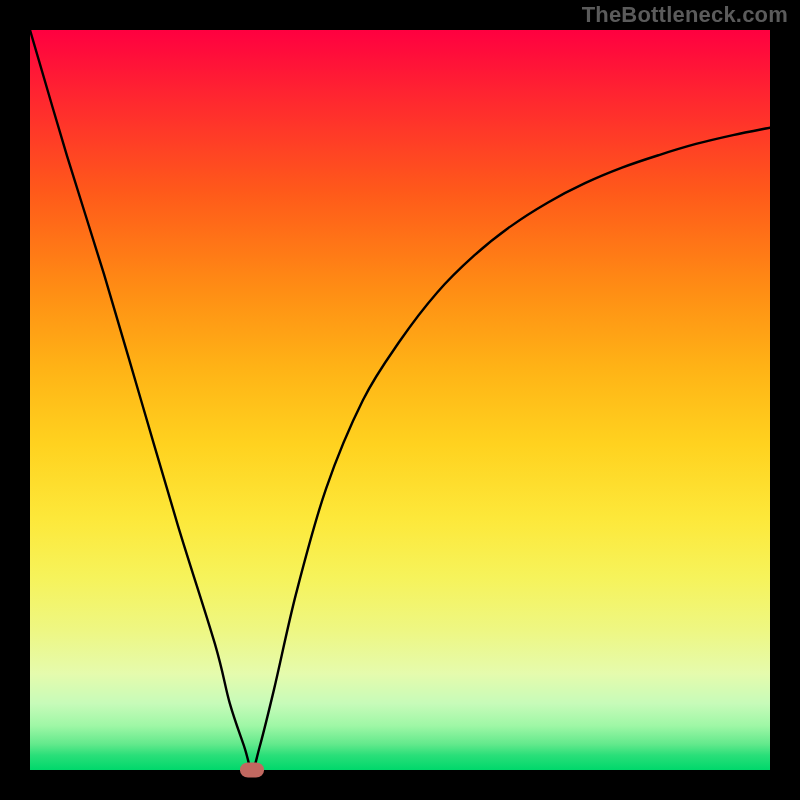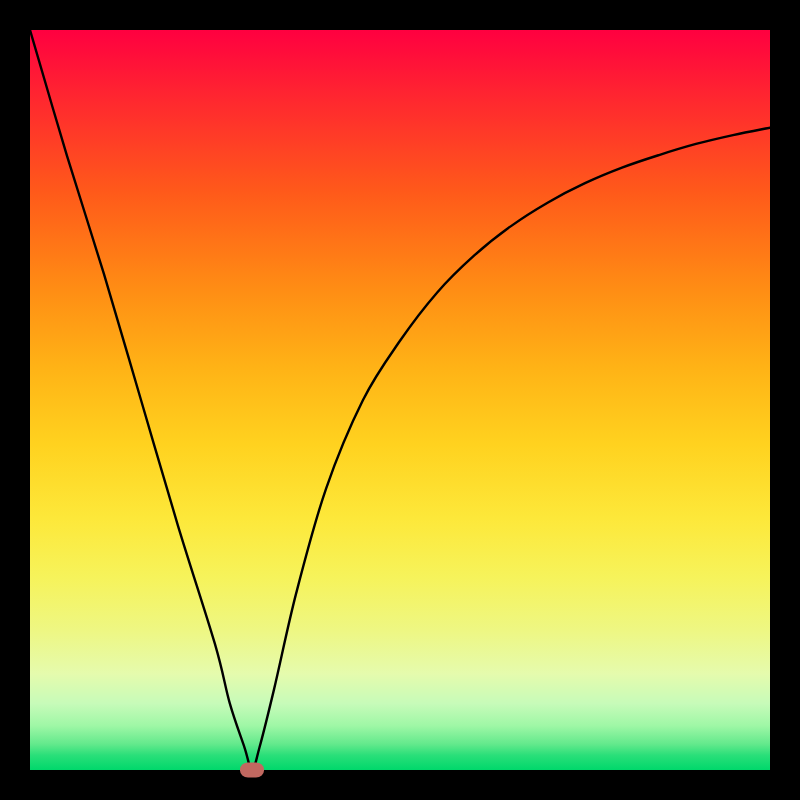--- a/index.html
+++ b/index.html
@@ -66,19 +66,20 @@
     border-radius: 8px / 7px;
     background: #c16860;
     transform: translate(-50%, -50%);
     z-index: 5;
   }
 </style>
 </head>
 <body>
 
 <div class="frame">
+  <div class="watermark">TheBottleneck.com</div>
   <div class="plot-area">
     <svg class="curve" viewBox="0 0 740 740" preserveAspectRatio="none">
       <path id="curve-path" fill="none" stroke="#000" stroke-width="2.4" stroke-linecap="round" stroke-linejoin="round" d="M 0.00 0.00 C 6.17 20.97 24.67 85.10 37.00 125.80 C 49.33 166.50 61.67 203.50 74.00 244.20 C 86.33 284.90 98.67 328.07 111.00 370.00 C 123.33 411.93 135.67 455.10 148.00 495.80 C 160.33 536.50 176.37 584.60 185.00 614.20 C 193.63 643.80 194.87 656.13 199.80 673.40 C 204.73 690.67 210.90 706.70 214.60 717.80 C 218.30 728.90 219.53 740.00 222.00 740.00 C 224.47 740.00 225.70 731.37 229.40 717.80 C 233.10 704.23 238.03 684.50 244.20 658.60 C 250.37 632.70 257.77 595.70 266.40 562.40 C 275.03 529.10 284.90 490.87 296.00 458.80 C 307.10 426.73 320.67 394.67 333.00 370.00 C 345.33 345.33 357.67 328.68 370.00 310.80 C 382.33 292.92 394.67 276.88 407.00 262.70 C 419.33 248.52 431.67 236.80 444.00 225.70 C 456.33 214.60 468.67 204.98 481.00 196.10 C 493.33 187.22 505.67 179.57 518.00 172.42 C 530.33 165.27 542.67 158.98 555.00 153.18 C 567.33 147.38 579.67 142.33 592.00 137.64 C 604.33 132.95 616.67 129.01 629.00 125.06 C 641.33 121.11 653.67 117.29 666.00 113.96 C 678.33 110.63 690.67 107.79 703.00 105.08 C 715.33 102.37 733.83 98.91 740.00 97.68"></path>
     </svg>
     <div id="min-marker" class="marker" style="left: 222px; top: 740px; background: rgb(193, 104, 96);"></div>
   </div>
 </div>
 
 </body></html>

